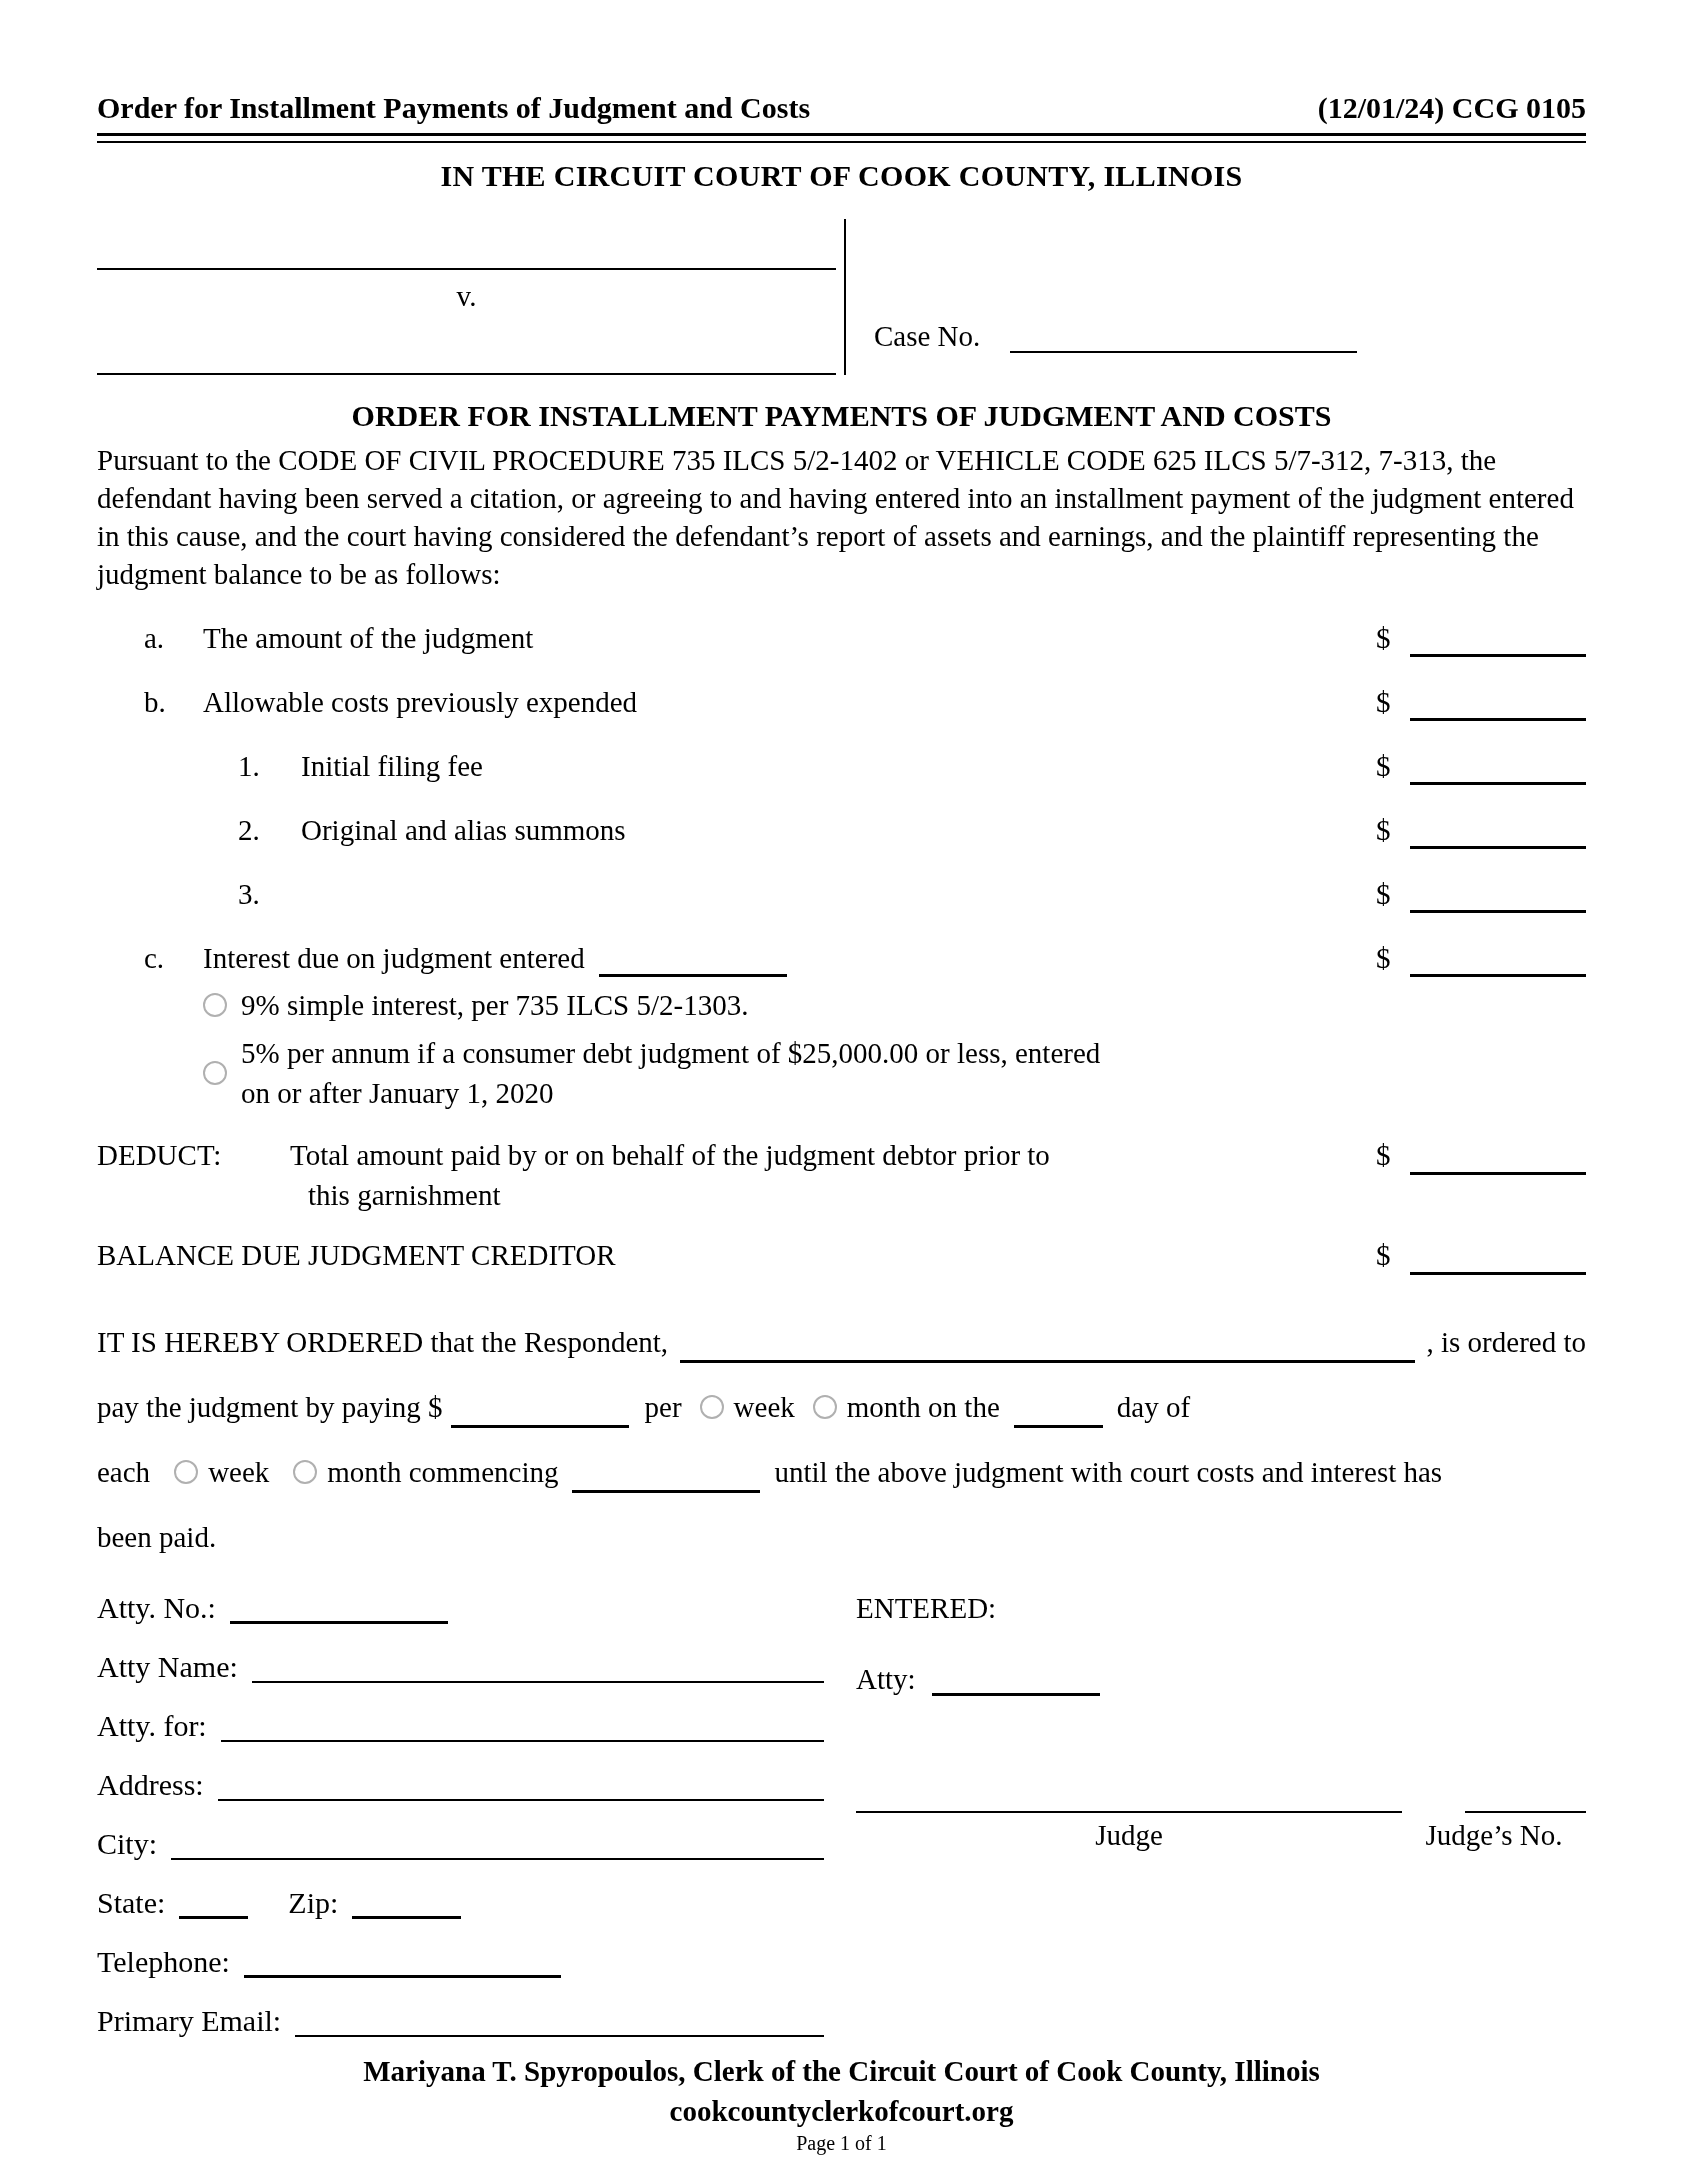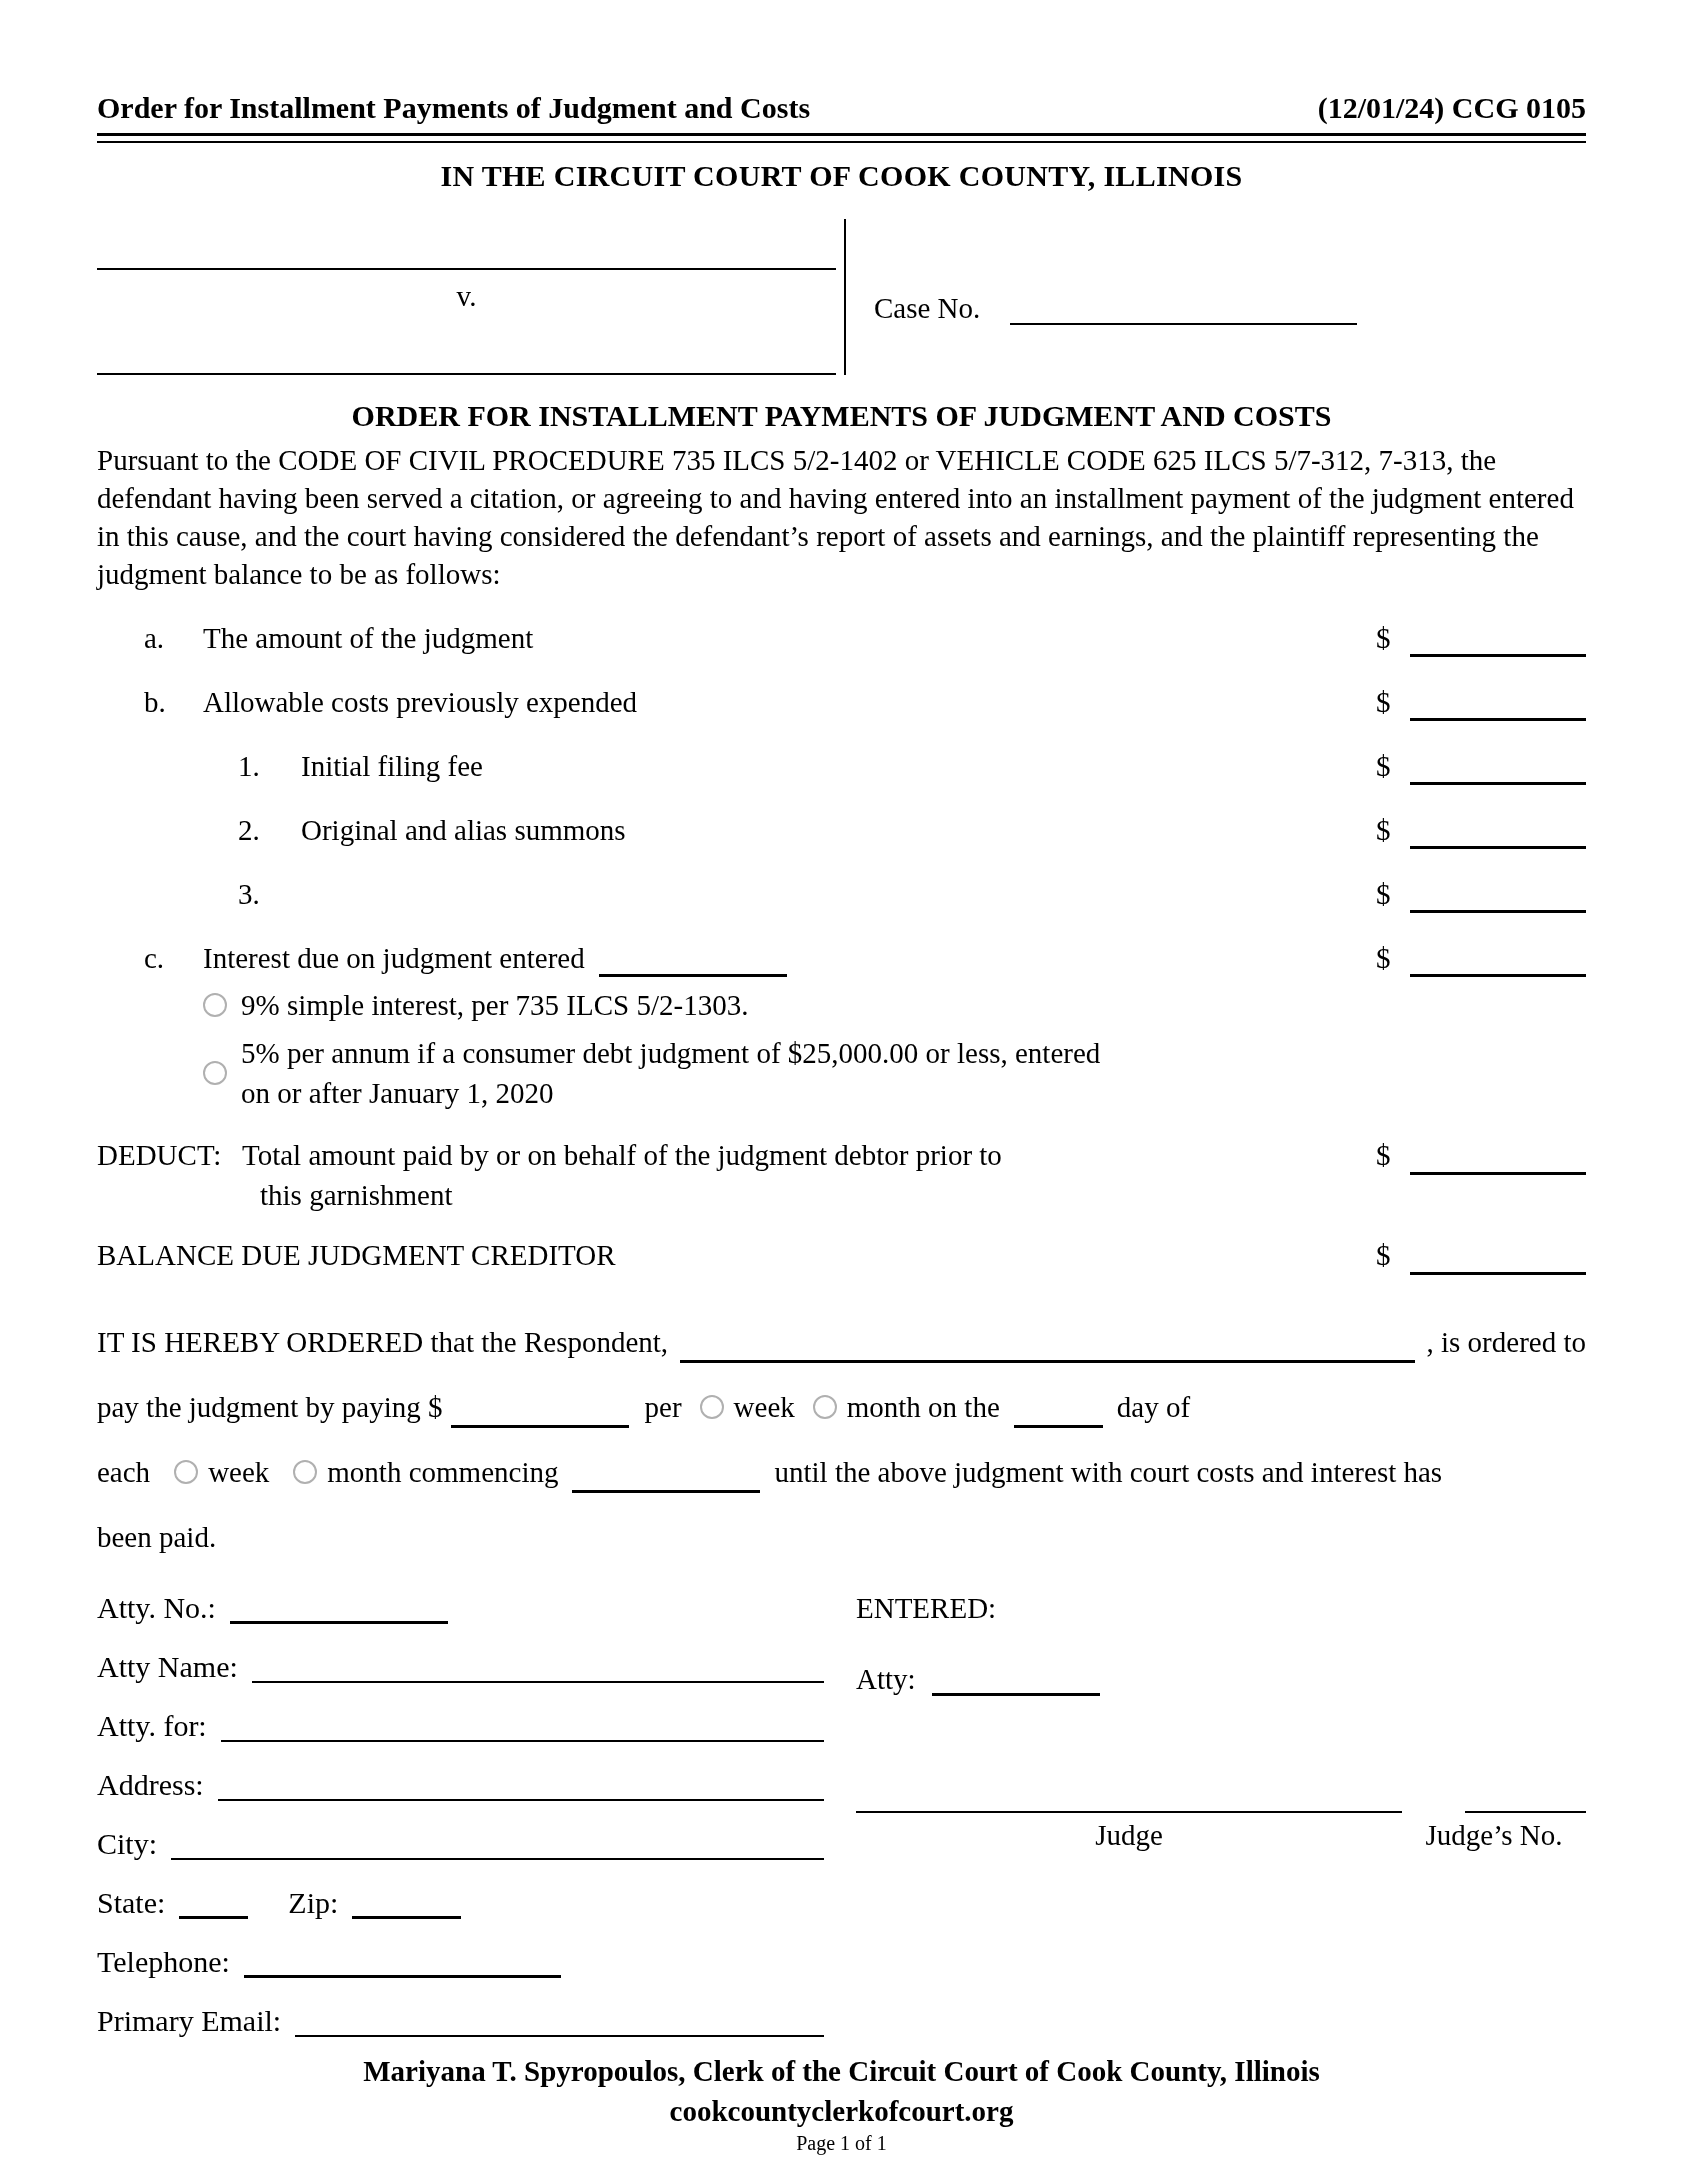--- a/index.html
+++ b/index.html
@@ -18,21 +18,21 @@
 
   
   .caption { display:flex; margin-top:26px; }
   .cap-left { width:747px; box-sizing:border-box; padding-right:8px; }
   .party-line { border-bottom:2px solid #000; height:0; }
   .pl1 { margin-top:49px; }
   .versus { text-align:center; margin-top:6px; height:40px; line-height:40px; }
   .pl2 { margin-top:57px; }
   .cap-right { flex:1; border-left:2.5px solid #000; padding-left:28px; }
   .case-row { display:flex; align-items:baseline; margin-top:73px; }
-  .case-label { padding-right:30px; }
+  .case-label { padding-right:30px;margin-top:28px; }
   .case-line { width:347px; height:12px; border-bottom:2px solid #000; align-self:flex-end; }
 
   
   .order-title { text-align:center; font-weight:bold; font-size:30px; margin-top:24px; }
   .intro { margin-top:8px; line-height:38px; }
 
   .item-row { display:flex; align-items:baseline; margin-top:26px; line-height:38px; }
   .indent1 .item-label { margin-left:47px; width:59px; flex:none; }
   .indent2 .item-label { margin-left:141px; width:63px; flex:none; }
   .fill { flex:1; }
@@ -42,21 +42,21 @@
 
   .blank { border-bottom:3px solid #000; height:14px; align-self:flex-end; display:inline-block; flex:none; }
   .w190 { width:188px; } .w180 { width:178px; } .w90 { width:89px; }
   .ml8{margin-left:8px;} .ml10{margin-left:10px;} .ml14{margin-left:14px;} .ml16{margin-left:16px;} .ml18{margin-left:18px;} .ml24{margin-left:24px;}
 
   .radio-row { display:flex; align-items:baseline; margin-left:106px; margin-top:8px; line-height:40px; }
   .radio { width:20px; height:20px; border:2px solid #b0b0b0; border-radius:50%; align-self:center; flex:none; background:#fff; display:inline-block; }
   .radio-row .radio { margin-right:14px; }
   .opt-text { line-height:40px; }
 
-  .deduct-row { display:flex; align-items:baseline; margin-top:22px; line-height:40px; }
+  .deduct-row { display:flex; align-items:baseline; margin-top:22px; line-height:40px;gap:48px; }
   .deduct-label { width:145px; flex:none; }
   .g2 { margin-left:18px; }
   .balance-row { display:flex; align-items:baseline; margin-top:20px; line-height:40px; }
 
   .ord { margin-top:46px; }
   .ord-line { display:flex; align-items:baseline; line-height:42px; margin-top:23px; white-space:nowrap; }
   .ord-line:first-child { margin-top:0; }
   .grow { flex:1; margin:0 12px; }
 
   

